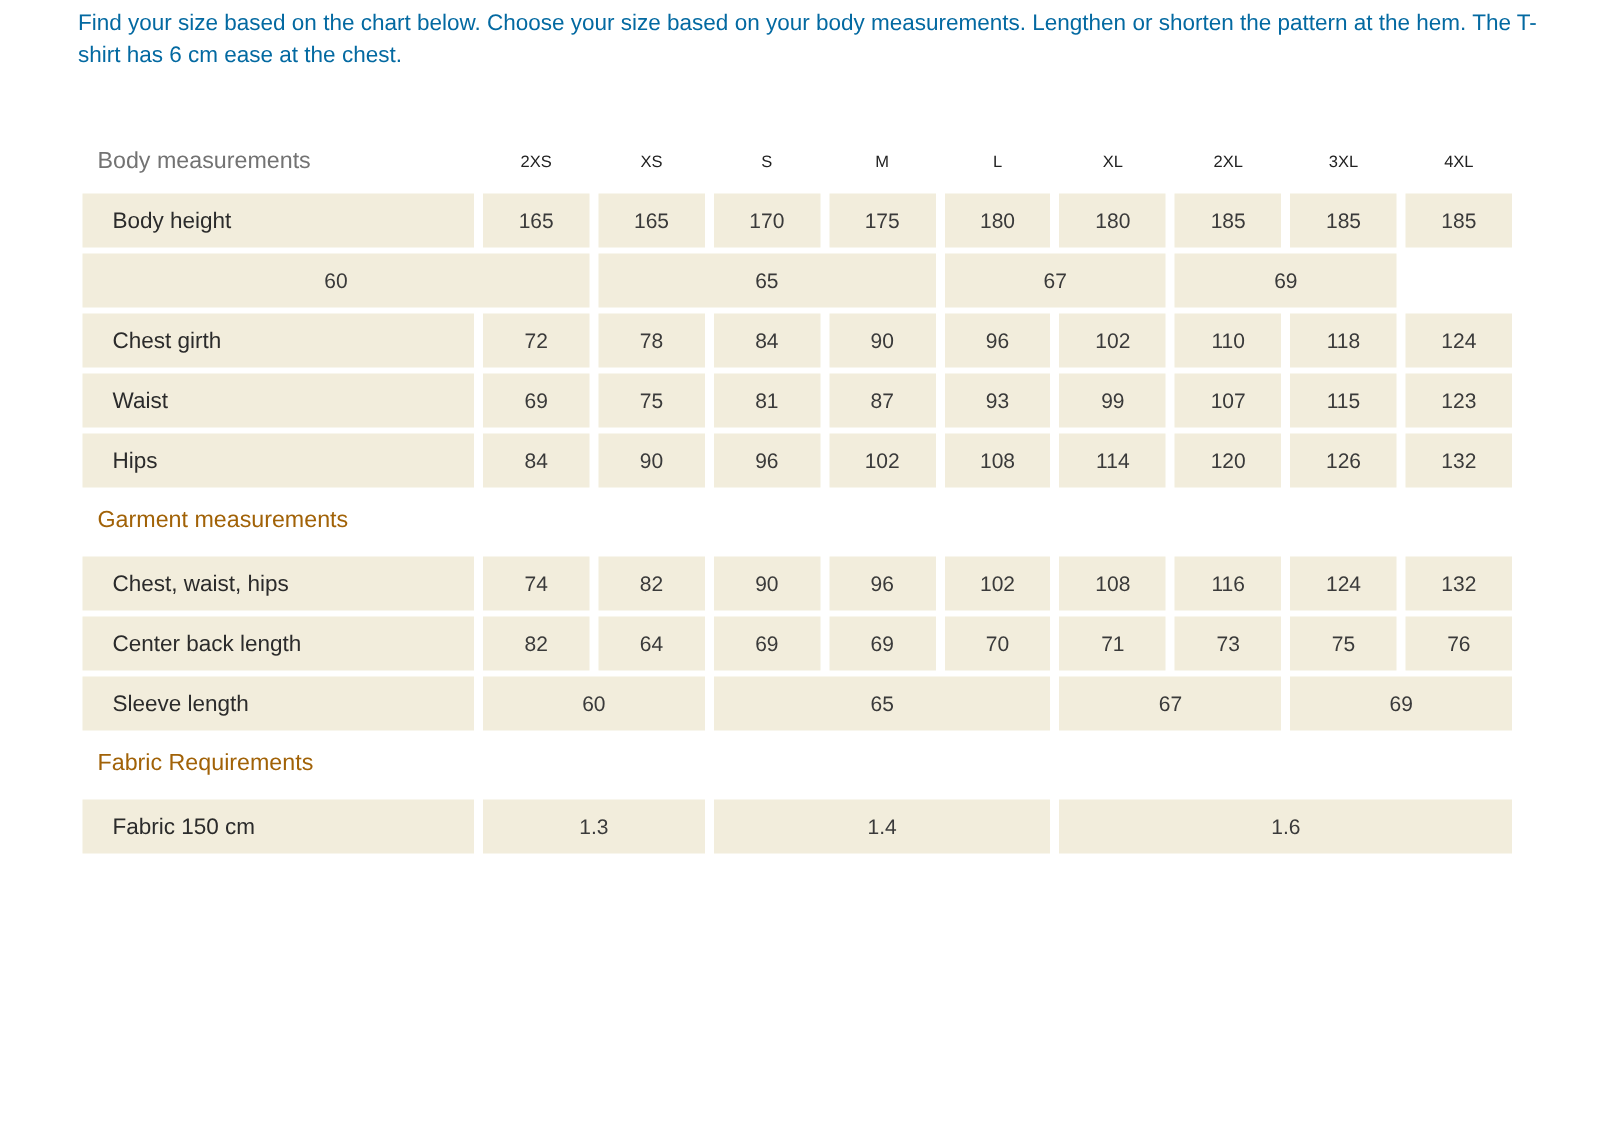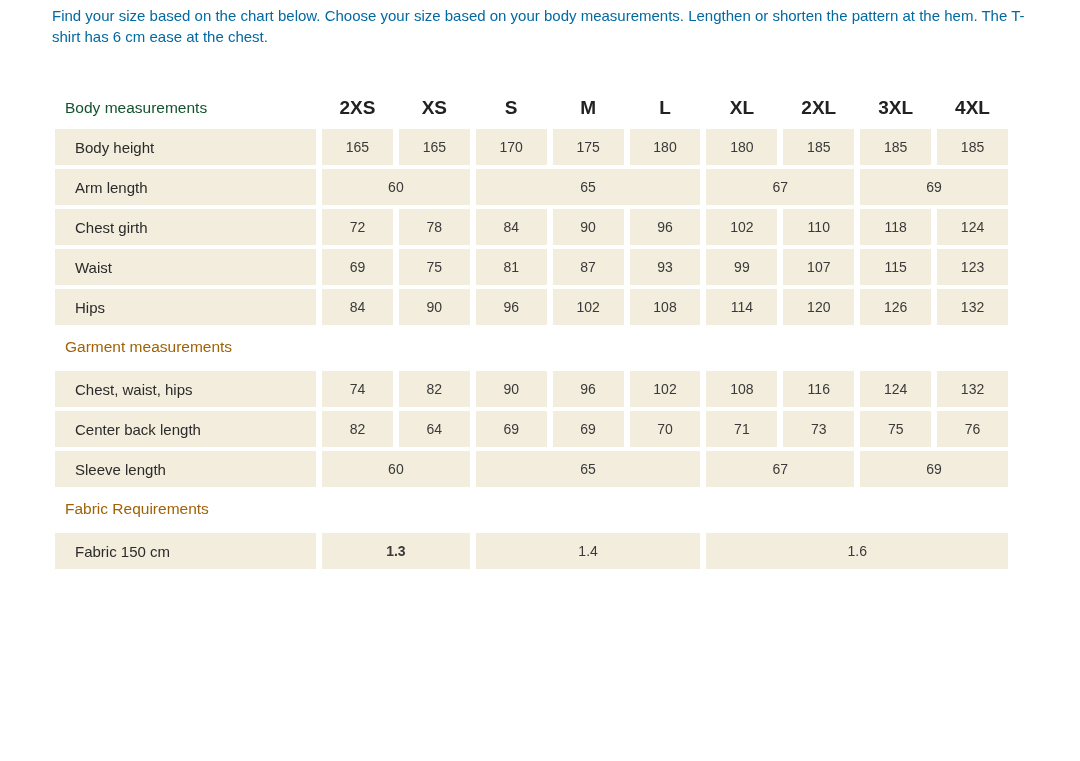--- a/index.html
+++ b/index.html
@@ -32,24 +32,24 @@
   .size-table { margin: 47px 0 0 55px; width: 953px; }
 
   .t-row {
     display: grid;
     grid-template-columns: 261px repeat(9, 1fr);
     column-gap: 6px;
     margin-bottom: 4px;
   }
   .t-head { height: 28px; margin-bottom: 7px; align-items: center; }
   .t-head .h-label {
-    font-size: 15.5px; font-weight: 500; padding-left: 10px; color: #14532d;
+    font-size: 15.5px; font-weight: 500; padding-left: 10px; color: #737373;
   }
   .t-head .h-size {
-    font-size: 19px; font-weight: 700; text-align: center; color: #222;
+    font-size: 11px; font-weight: 400; text-align: center; color: #222;
   }
 
   .cell {
     background: var(--cell-bg, #f2eddc);
     height: 36px;
     display: flex; align-items: center; justify-content: center;
     font-size: 14px;
     color: #3a3a3a;
   }
   .label-cell {
@@ -94,21 +94,20 @@
         <div class="cell">165</div>
         <div class="cell">170</div>
         <div class="cell">175</div>
         <div class="cell">180</div>
         <div class="cell">180</div>
         <div class="cell">185</div>
         <div class="cell">185</div>
         <div class="cell">185</div>
       </div>
       <div class="t-row">
-        <div class="cell label-cell">Arm length</div>
         <div class="cell" style="grid-column: span 2;">60</div>
         <div class="cell" style="grid-column: span 3;">65</div>
         <div class="cell" style="grid-column: span 2;">67</div>
         <div class="cell" style="grid-column: span 2;">69</div>
       </div>
       <div class="t-row">
         <div class="cell label-cell">Chest girth</div>
         <div class="cell">72</div>
         <div class="cell">78</div>
         <div class="cell">84</div>
@@ -171,19 +170,19 @@
       <div class="t-row">
         <div class="cell label-cell">Sleeve length</div>
         <div class="cell" style="grid-column: span 2;">60</div>
         <div class="cell" style="grid-column: span 3;">65</div>
         <div class="cell" style="grid-column: span 2;">67</div>
         <div class="cell" style="grid-column: span 2;">69</div>
       </div>
       <div class="t-section">Fabric Requirements</div>
       <div class="t-row">
         <div class="cell label-cell">Fabric 150 cm</div>
-        <div class="cell" style="grid-column: span 2; font-weight: bold;">1.3</div>
+        <div class="cell" style="grid-column: span 2;">1.3</div>
         <div class="cell" style="grid-column: span 3;">1.4</div>
         <div class="cell" style="grid-column: span 4;">1.6</div>
       </div>
     </div>
 
 </div>
 
 </body></html>

